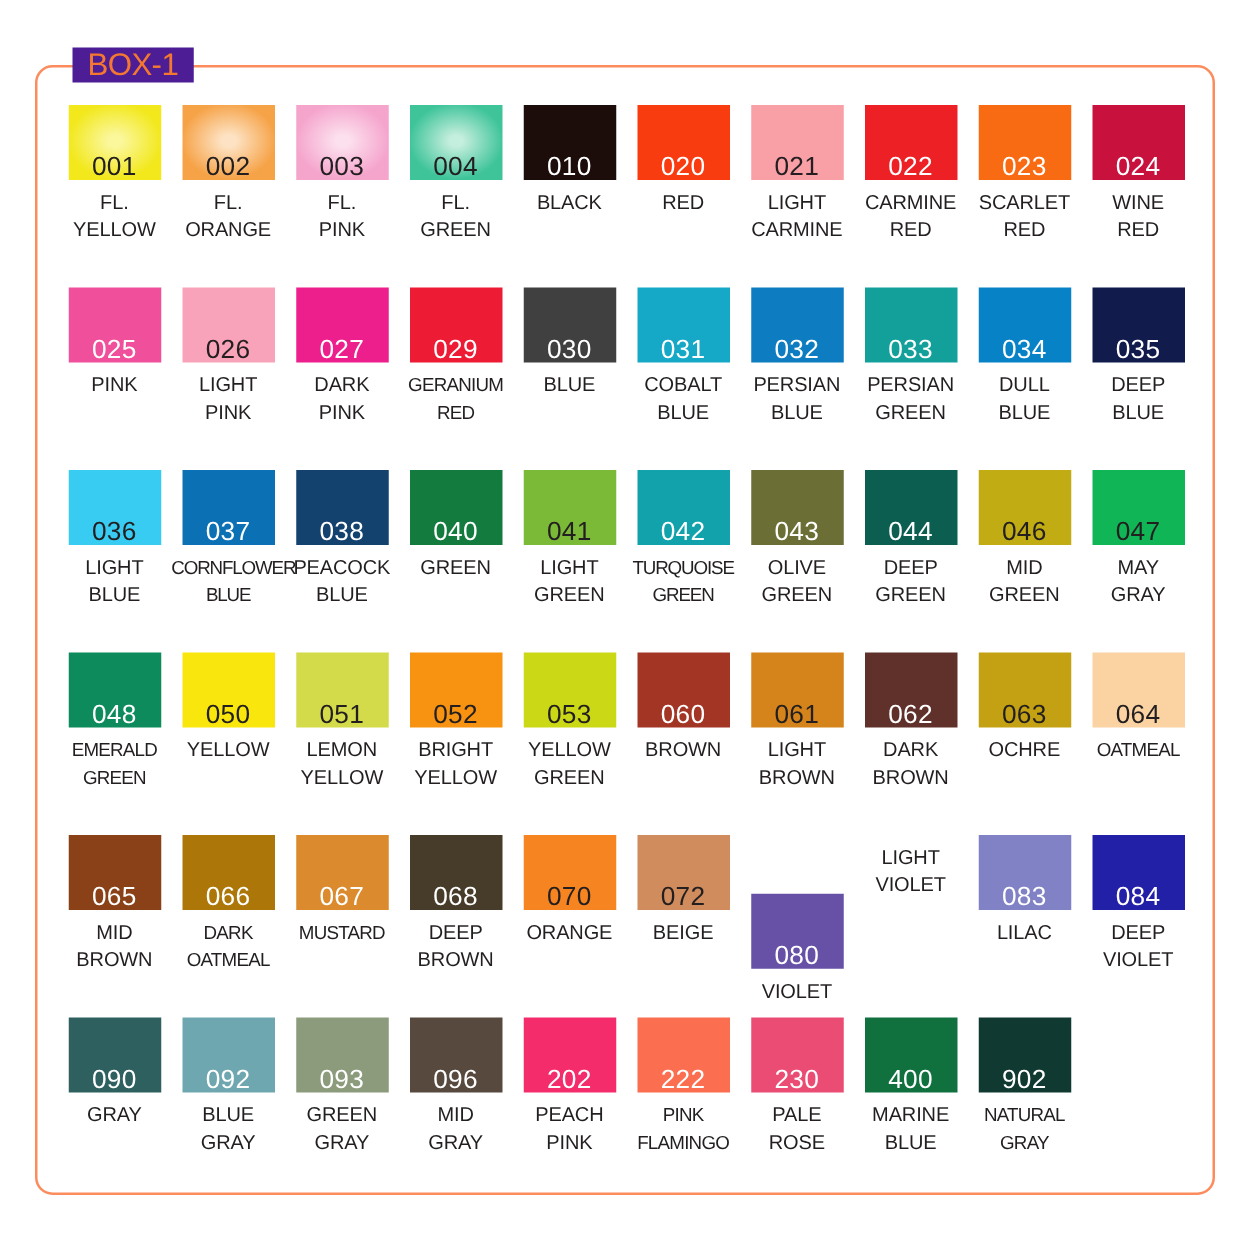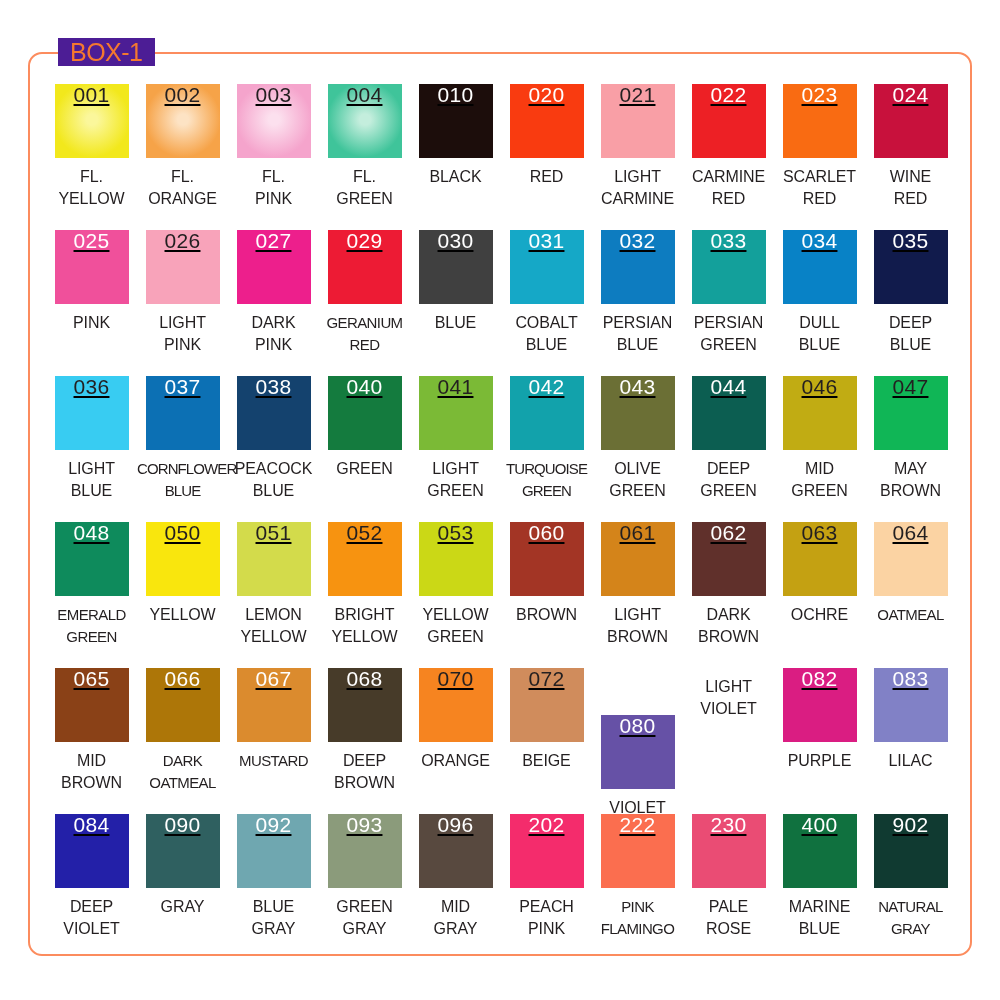--- a/index.html
+++ b/index.html
@@ -65,27 +65,26 @@
     position: relative;
     width: 91px;
     box-sizing: border-box;
     display: flex;
     flex-direction: column;
     align-items: center;
   }
 
   .swatch {
     width: 74px;
-    height: 74px;
+    height: 60px;
     display: flex;
-    align-items: flex-start;
+    align-items: flex-end;
     justify-content: center;
     box-sizing: border-box;
     flex: none;
-    text-decoration: underline;
   }
 
   .swatch-code {
     font-size: 21px;
     font-weight: normal;
     letter-spacing: 0.3px;
     line-height: 21px;
     white-space: nowrap;
   }
 
@@ -315,21 +314,21 @@
           <span class="swatch-code" style="color: rgb(35, 31, 32);">046</span>
         </div>
         <div class="cell-name">MID
 GREEN</div>
       </div>
       <div class="cell">
         <div class="swatch" style="background: rgb(16, 182, 86);">
           <span class="swatch-code" style="color: rgb(35, 31, 32);">047</span>
         </div>
         <div class="cell-name">MAY
-BROWN</div>
+GRAY</div>
       </div>
       <div class="cell">
         <div class="swatch" style="background: rgb(14, 139, 92);">
           <span class="swatch-code" style="color: rgb(255, 255, 255);">048</span>
         </div>
         <div class="cell-name squeeze2">EMERALD
 GREEN</div>
       </div>
       <div class="cell">
         <div class="swatch" style="background: rgb(249, 230, 13);">
@@ -433,26 +432,20 @@
         <div class="swatch" style="background: rgb(102, 81, 166); margin-top: 47px;">
           <span class="swatch-code" style="color: rgb(255, 255, 255);">080</span>
         </div>
         <div class="cell-name">VIOLET</div>
       </div>
       <div class="cell">
         <div class="cell-name">LIGHT
 VIOLET</div>
       </div>
       <div class="cell">
-        <div class="swatch" style="background: rgb(218, 29, 130);">
-          <span class="swatch-code" style="color: rgb(255, 255, 255);">082</span>
-        </div>
-        <div class="cell-name">PURPLE</div>
-      </div>
-      <div class="cell">
         <div class="swatch" style="background: rgb(129, 129, 198);">
           <span class="swatch-code" style="color: rgb(255, 255, 255);">083</span>
         </div>
         <div class="cell-name">LILAC</div>
       </div>
       <div class="cell">
         <div class="swatch" style="background: rgb(35, 32, 168);">
           <span class="swatch-code" style="color: rgb(255, 255, 255);">084</span>
         </div>
         <div class="cell-name">DEEP

